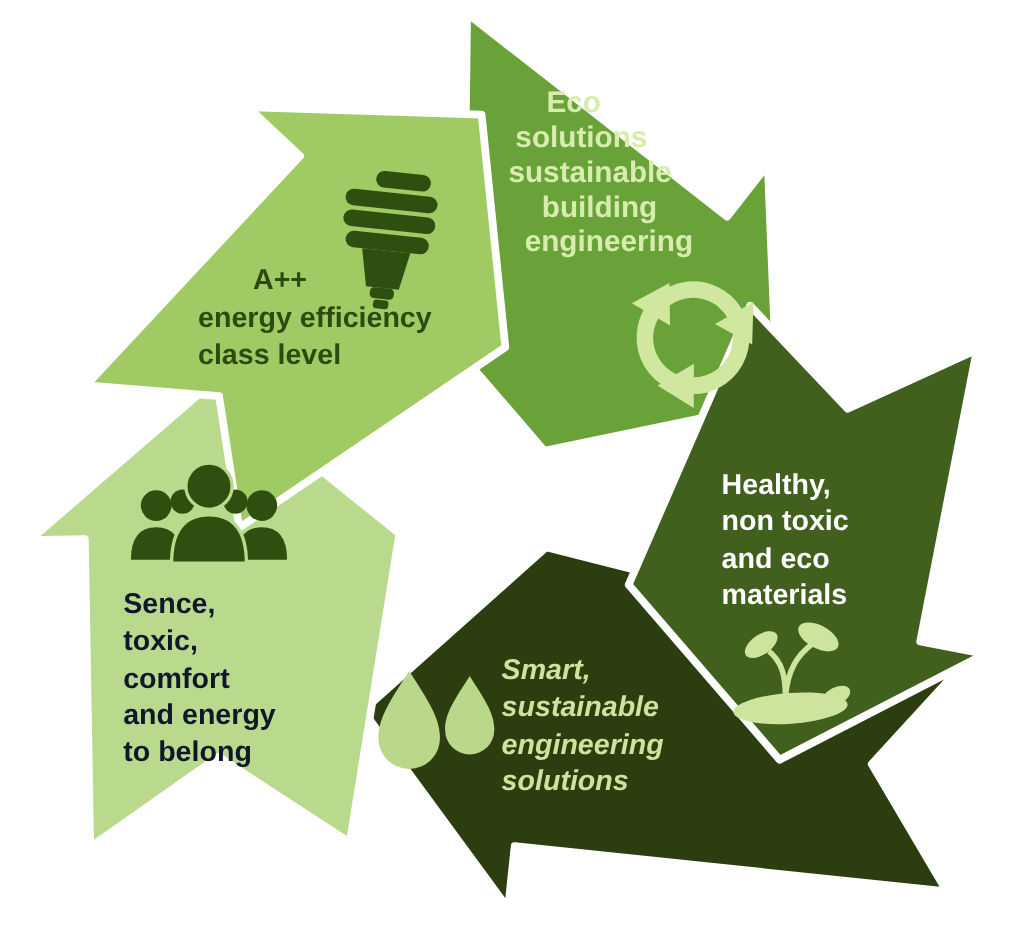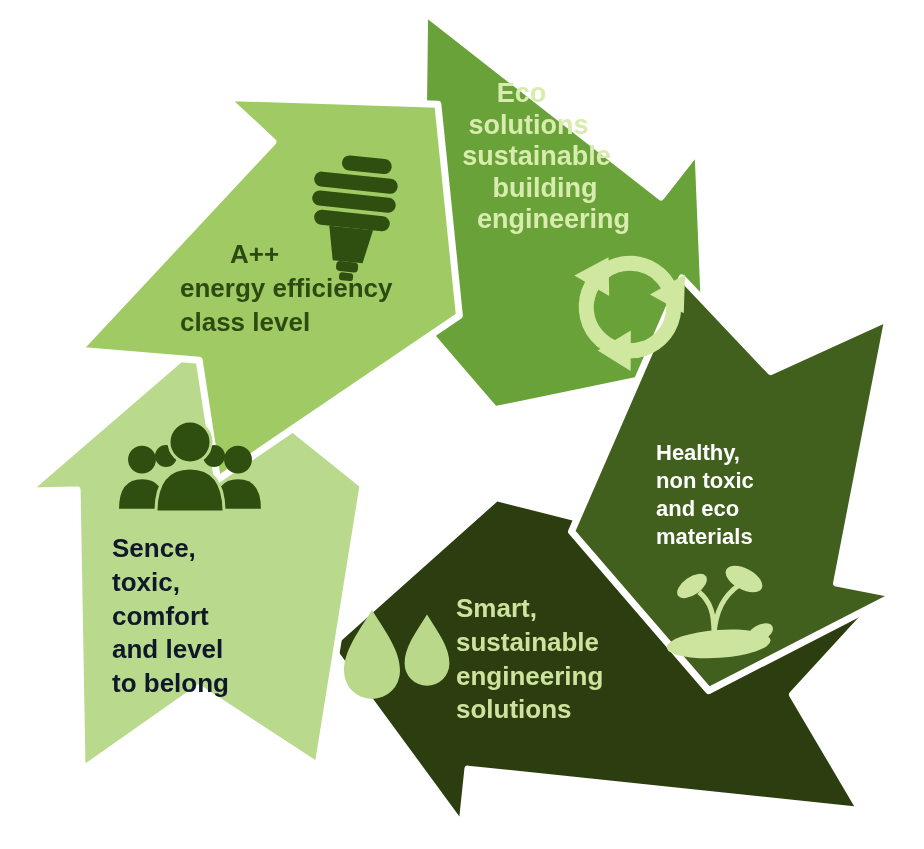--- a/index.html
+++ b/index.html
@@ -7,22 +7,22 @@
   body{font-family:"Liberation Sans", sans-serif;}
   .stage{position:relative;width:924px;height:849px;background:#ffffff;overflow:hidden;}
   svg.diagram{position:absolute;left:0;top:0;}
   .label{position:absolute;font-weight:700;}
   .label .ln{white-space:nowrap;}
   .label-eco{left:413px;top:78px;font-size:27px;line-height:1.17;}
   .label-eco .ln:nth-child(2){margin-left:14px;}
   .label-eco .ln:nth-child(3){margin-left:30px;}
   .label-eco .ln:nth-child(4){margin-left:47px;}
   .label-eco .ln:nth-child(5){margin-left:64px;}
-  .label-healthy{left:656px;top:424px;font-size:22px;line-height:1.28;margin-top:15px;}
-  .label-smart{left:456px;top:592px;font-size:26px;line-height:1.3;}
+  .label-healthy{left:656px;top:424px;font-size:26px;line-height:1.28;}
+  .label-smart{left:456px;top:592px;font-size:26px;line-height:1.3;font-style:italic;}
   .label-sence{left:112px;top:532px;font-size:26px;line-height:1.3;}
   .label-energy{left:180px;top:238px;font-size:26px;line-height:1.3;}
   .label-energy .ln:nth-child(1){margin-left:50px;}
 </style>
 </head>
 <body>
 
 <div class="stage">
 
   <svg class="diagram" width="924" height="849" viewBox="0 0 924 849">
@@ -113,21 +113,21 @@
     <div class="ln">Smart,</div>
     <div class="ln">sustainable</div>
     <div class="ln">engineering</div>
     <div class="ln">solutions</div>
   </div>
 
   <div class="label label-sence" style="color: #0f172a;">
     <div class="ln">Sence,</div>
     <div class="ln">toxic,</div>
     <div class="ln">comfort</div>
-    <div class="ln">and level</div>
+    <div class="ln">and energy</div>
     <div class="ln">to belong</div>
   </div>
 
   <div class="label label-energy" style="color: rgb(45, 74, 16);">
     <div class="ln">A++</div>
     <div class="ln">energy efficiency</div>
     <div class="ln">class level</div>
   </div>
 
 </div>

